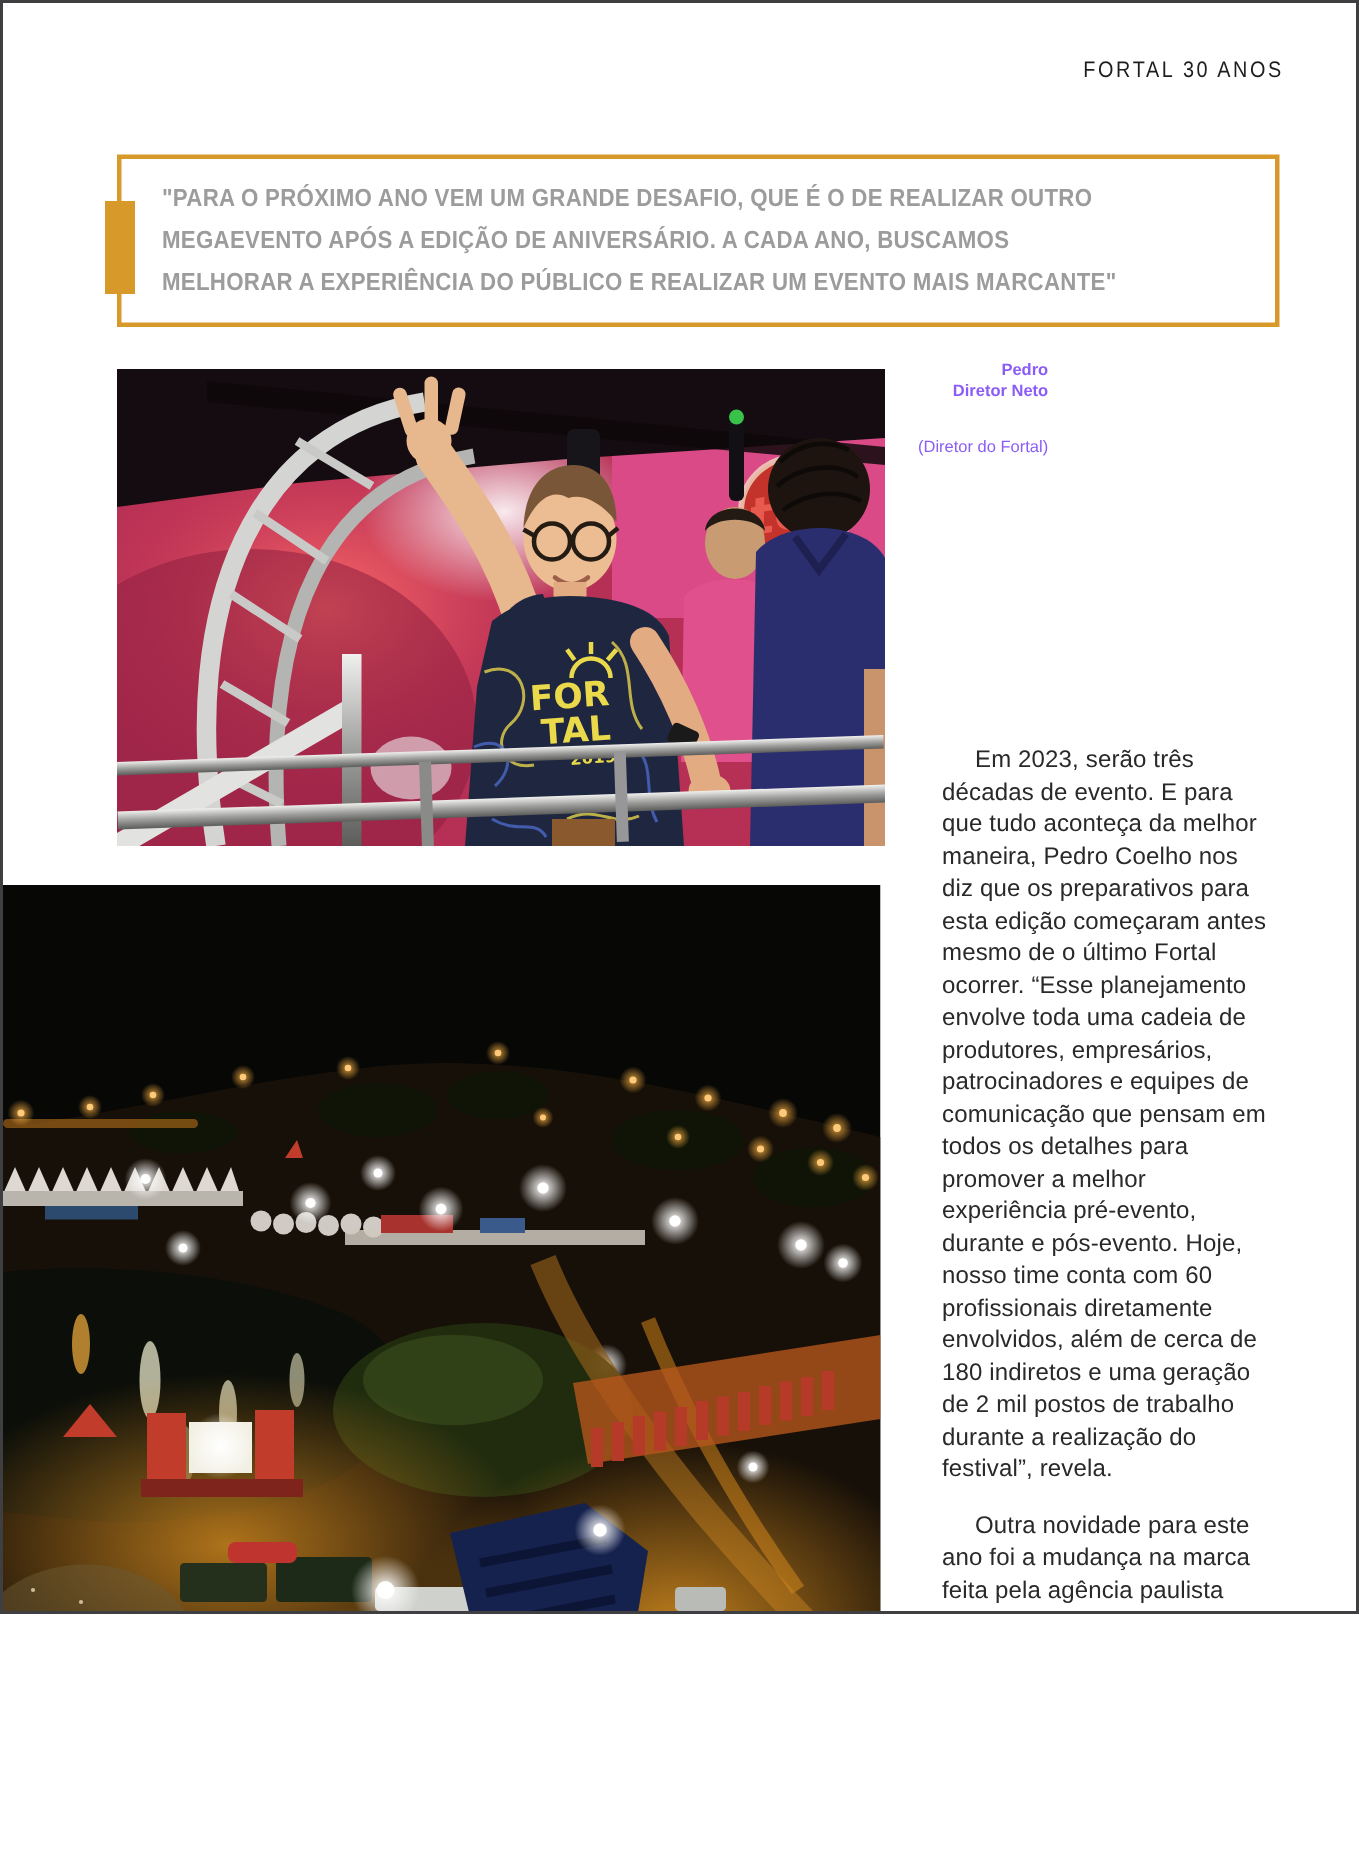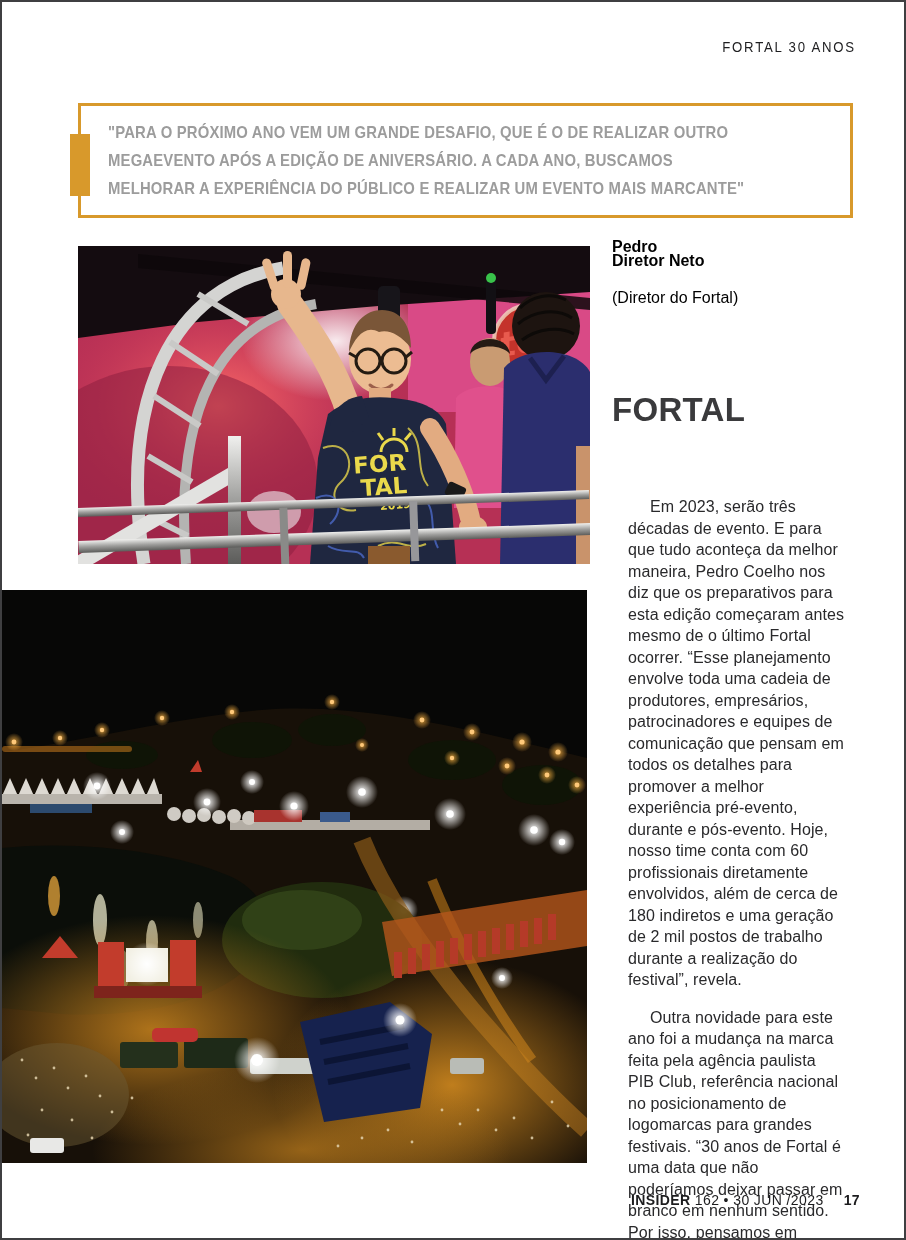--- a/index.html
+++ b/index.html
@@ -1,17 +1,17 @@
 <!DOCTYPE html>
 <html><head>
 <meta charset="utf-8">
 <style>
   html,body{margin:0;padding:0;background:#ffffff;}
   .page{
-    position:relative;width:906px;height:1240px;box-sizing:border-box;
+    position:relative;width:906px;height:1076px;box-sizing:border-box;
     background:#ffffff;border:2px solid #3f3f41;overflow:hidden;
     font-family:"Liberation Sans",sans-serif;
   }
   .running-head{
     position:absolute;top:36px;right:48px;font-size:15px;letter-spacing:2px;
     color:#1e1e20;transform:scaleX(.88);transform-origin:right center;white-space:nowrap;
   }
   .quote-box{
     position:absolute;left:76px;top:101px;width:775px;height:115px;
     border:3px solid #d8992b;box-sizing:border-box;background:#fff;
@@ -19,21 +19,21 @@
   .quote-bar{position:absolute;left:-11px;top:28px;width:20px;height:62px;background:#d8992b;}
   .quote-text{
     position:absolute;left:27px;top:12px;margin:0;font-weight:bold;font-size:16.5px;
     line-height:28px;color:#9c9c9c;letter-spacing:.2px;transform:scaleX(.9);
     transform-origin:left top;white-space:nowrap;
   }
   .quote-text span{display:block;}
   .photo{position:absolute;display:block;}
   .photo1{left:76px;top:244px;width:512px;height:318px;}
   .photo2{left:0px;top:588px;width:585px;height:573px;}
-  .attrib{position:absolute;left:610px;top:238px;font-size:16px;line-height:14px;color:#000000;}
+  .attrib{position:absolute;left:610px;top:238px;font-size:11px;line-height:14px;color:#8b5cf6;text-align:right;}
   .attrib .b{font-weight:bold;display:block;}
   .attrib .r{display:block;margin-top:23px;}
   .article-title{
     position:absolute;left:610px;top:390px;margin:0;font-size:33px;line-height:36px;
     font-weight:bold;color:#3a3a3c;letter-spacing:.3px;
   }
   .article-title span{display:block;}
   .body-col{
     position:absolute;left:610px;top:478px;width:250px;font-size:16px;
     line-height:21.5px;color:#29292b;letter-spacing:.1px;
@@ -172,21 +172,20 @@
     <rect x="290" y="300" width="42" height="18" fill="#8a5a2e"></rect>
   </svg>
 
   <div class="attrib">
     <span class="b">Pedro</span>
     <span class="b">Diretor Neto</span>
     <span class="r">(Diretor do Fortal)</span>
   </div>
 
   <h1 class="article-title">
-    <span>FORTAL</span>
   </h1>
 
   <div class="body-col">
     <p>Em 2023, serão três décadas de evento. E para que tudo aconteça da melhor maneira, Pedro Coelho nos diz que os preparativos para esta edição começaram antes mesmo de o último Fortal ocorrer. “Esse planejamento envolve toda uma cadeia de produtores, empresários, patrocinadores e equipes de comunicação que pensam em todos os detalhes para promover a melhor experiência pré-evento, durante e pós-evento. Hoje, nosso time conta com 60 profissionais diretamente envolvidos, além de cerca de 180 indiretos e uma geração de 2 mil postos de trabalho durante a realização do festival”, revela.</p>
     <p>Outra novidade para este ano foi a mudança na marca feita pela agência paulista PIB Club, referência nacional no posicionamento de logomarcas para grandes festivais. “30 anos de Fortal é uma data que não poderíamos deixar passar em branco em nenhum sentido. Por isso, pensamos em eternizar esse marco com uma repaginação da marca para transmitir nossa mensagem ao público. Nas redes e mídias on e off-line, o evento contará com uma comunicação que objetiva evidenciar a história de amor e o legado de alegria perpetuado pelo festival, transmitido em uma linguagem plural para garantir que a mensagem seja consistente para todos os públicos”, pontua Pedro.</p>
   </div>
 
   <svg class="photo photo2" viewBox="0 0 585 573" role="img" aria-label="Vista aérea noturna da arena do Fortal com palco, tendas, lagoa e iluminação laranja">
     <defs>
       <radialGradient id="og">

